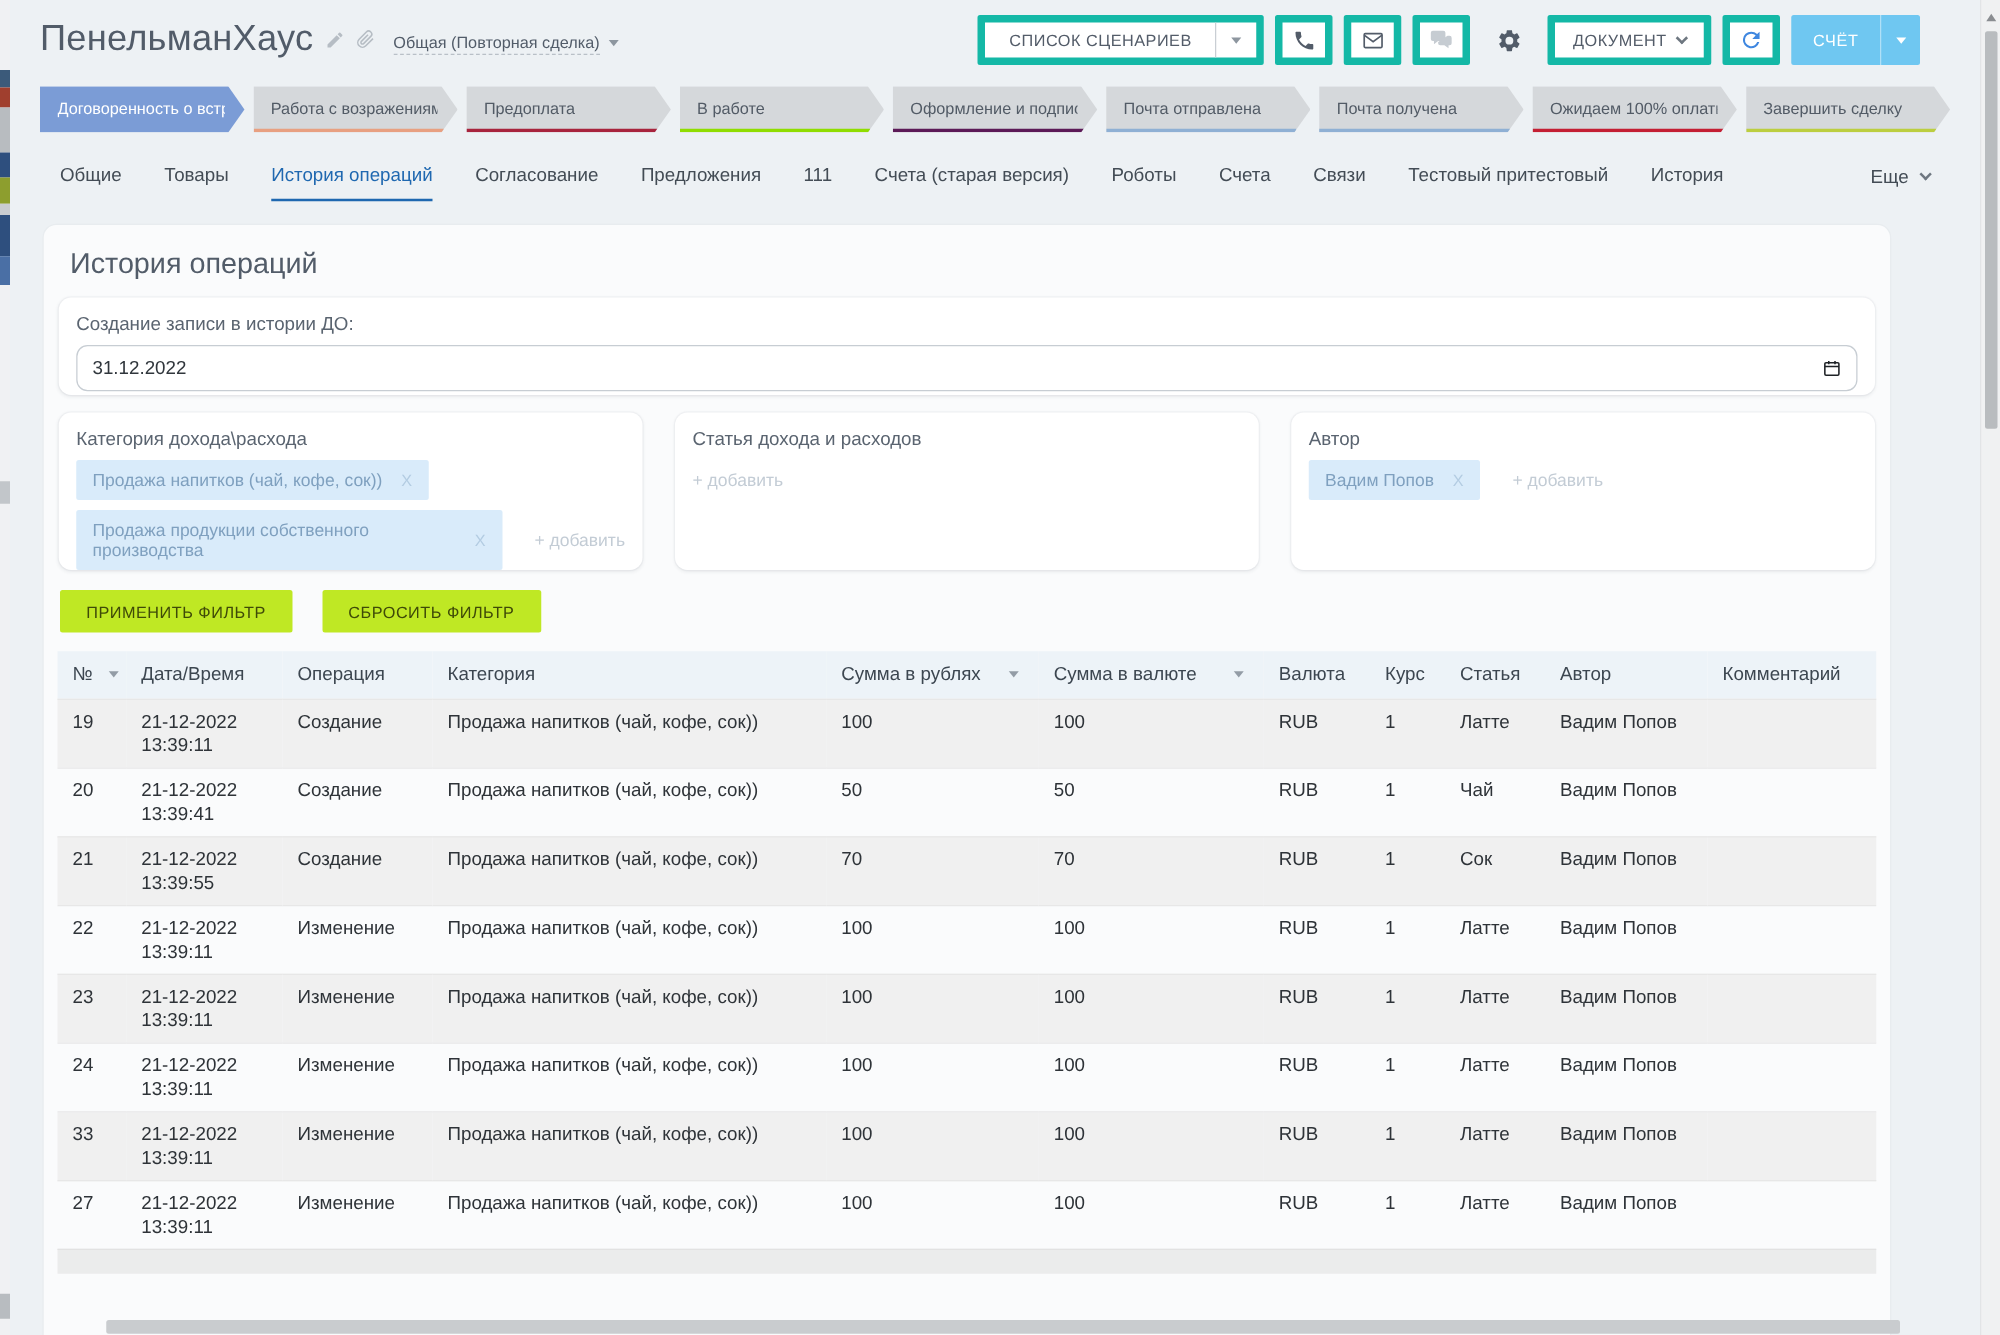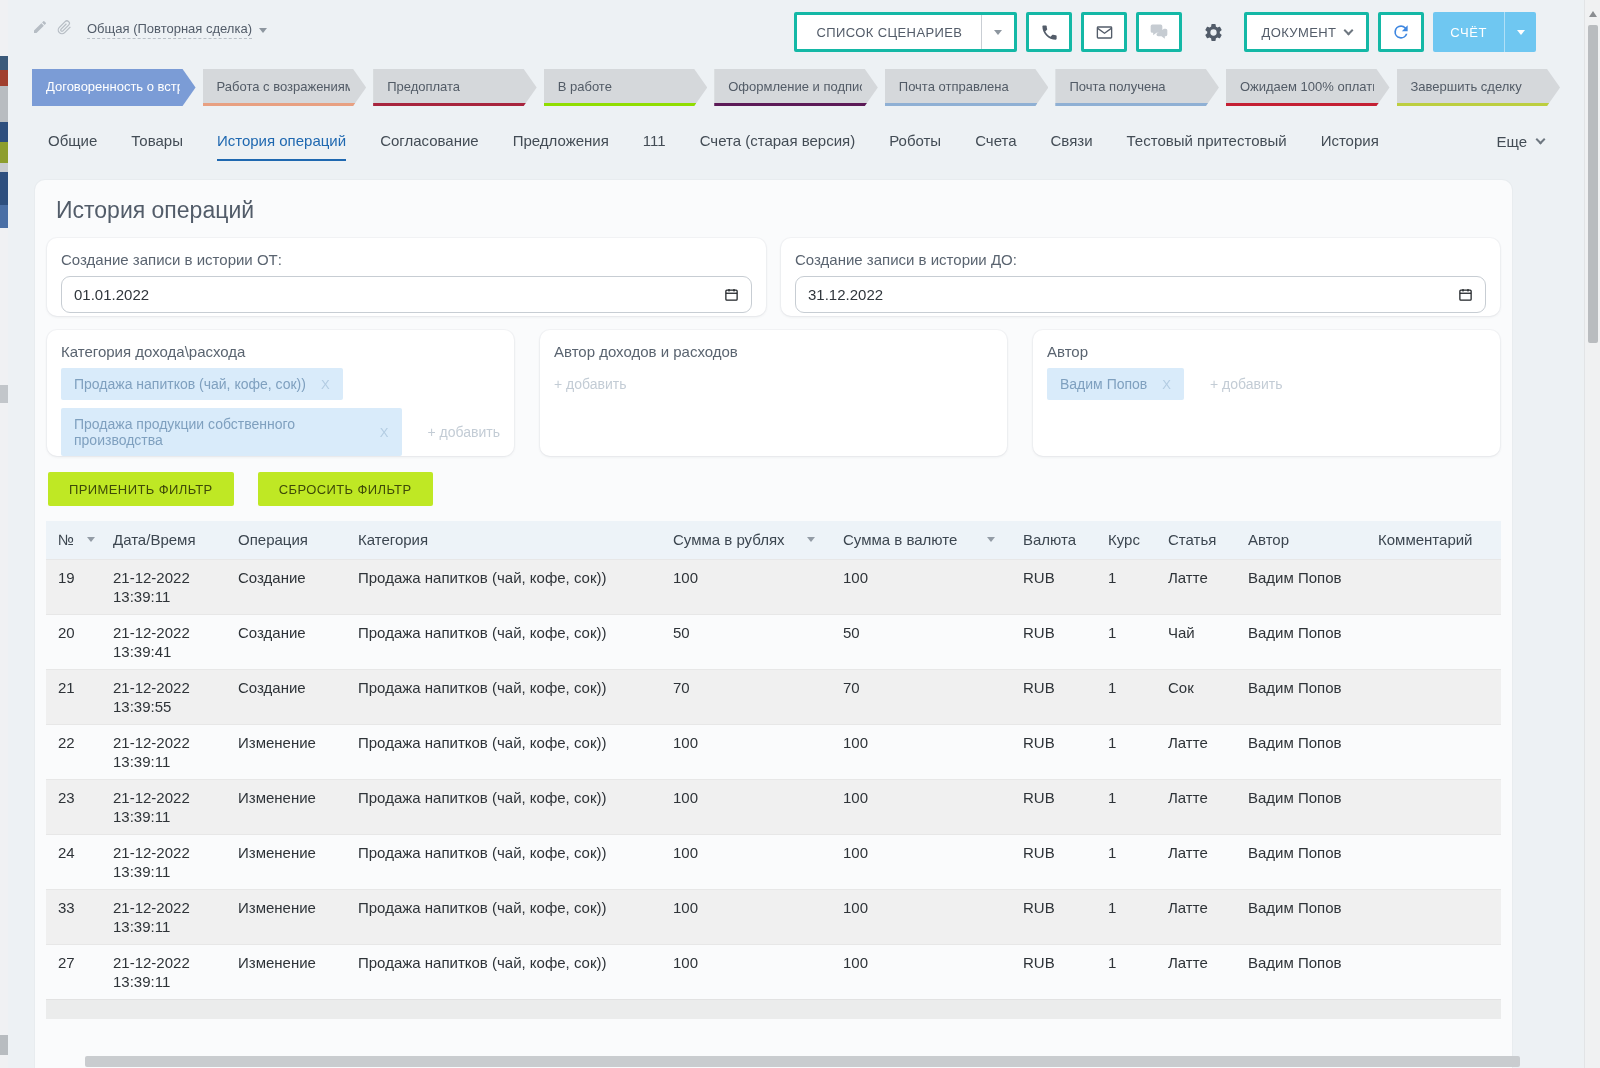--- a/index.html
+++ b/index.html
@@ -18,21 +18,21 @@
   .topbar { position:relative; height:64px; }
   .title-row { position:absolute; left:24px; top:15px; display:flex; align-items:center; gap:9px; }
   .title-row h1 { font-size:29px; font-weight:400; color:#525c69; letter-spacing:.2px; }
   .icon-inline { display:inline-flex; align-items:center; }
   .pipeline-selector { display:inline-flex; align-items:center; gap:7px; margin-left:6px; cursor:pointer; margin-top:6px; }
   .pipeline-selector .lbl { font-size:13px; color:#525c69; border-bottom:1px dashed #b9c0c7; padding-bottom:2px; }
   .caret { width:0; height:0; border:4px solid transparent; border-top:5px solid #8d969f; margin-top:4px; }
   .caret.white { border-top-color:#fff; }
 
   .top-actions { position:absolute; right:48px; top:12px; height:40px; display:flex; gap:9px; align-items:stretch; }
-  .btn-white { background:#fff; border:3px solid #14b8a6; border-radius:2px; color:#535c69;
+  .btn-white { background:#fff; border:6px solid #14b8a6; border-radius:2px; color:#535c69;
                font-size:13px; display:flex; align-items:center; letter-spacing:.4px; cursor:pointer; }
   .split { padding:0; }
   .split .main { padding:0 19px; display:flex; align-items:center; height:100%; }
   .split .caret-part { width:33px; border-left:1px solid #c9ced4; display:flex; align-items:center; justify-content:center; height:100%; }
   .icon-btn { width:46px; justify-content:center; }
   .plain-btn { background:transparent; border:none; width:44px; display:flex; align-items:center; justify-content:center; cursor:pointer; }
   .doc-btn { padding:0 14px; gap:9px; }
   .chev { display:inline-block; width:7px; height:7px; border-right:2px solid #6e7780; border-bottom:2px solid #6e7780; transform:rotate(45deg); margin-top:-3px; }
   .invoice { background:var(--c-invoice_blue,#6fc7f1); border:none; border-radius:2px; color:#fff; display:flex; font-size:13px; letter-spacing:.6px; cursor:pointer; }
   .invoice .main { padding:0 17px; display:flex; align-items:center; }
@@ -118,20 +118,21 @@
     <div style="top:172px;height:33px;background:#2e4f7e"></div>
     <div style="top:205px;height:23px;background:#4a6fa5"></div>
     <div style="top:385px;height:18px;background:#c2c6ca"></div>
     <div style="top:1035px;height:20px;background:#b8bcc0"></div>
   </div>
 
   <div class="page">
 
     <header class="topbar">
       <div class="title-row">
+        <h1>ПенельманХаус</h1>
         <span class="icon-inline">
           <svg width="16" height="16" viewBox="0 0 24 24">
               <path d="M3 17.25V21h3.75L17.81 9.94l-3.75-3.75L3 17.25zM20.71 7.04a1 1 0 0 0 0-1.41l-2.34-2.34a1 1 0 0 0-1.41 0l-1.83 1.83 3.75 3.75 1.83-1.83z" fill="#b6bdc4"></path>
             </svg>
         </span>
         <span class="icon-inline">
           <svg width="15" height="15" viewBox="0 0 24 24">
               <path d="M21.44 11.05l-9.19 9.19a6 6 0 0 1-8.49-8.49l9.19-9.19a4 4 0 0 1 5.66 5.66l-9.2 9.19a2 2 0 0 1-2.83-2.83l8.49-8.48" fill="none" stroke="#b6bdc4" stroke-width="2"></path>
             </svg>
         </span>
@@ -236,31 +237,20 @@
       <div class="tabs-more">
         <span>Еще</span>
         <span class="chev"></span>
       </div>
     </nav>
 
     <main class="content">
       <h2>История операций</h2>
 
       <div class="date-row">
-        <section class="card date-card">
-          <div class="card-label">Создание записи в истории ОТ:</div>
-          <div class="date-input">
-            <span>01.01.2022</span>
-            <svg width="15" height="15" viewBox="0 0 24 24">
-                <rect x="3" y="5" width="18" height="16" rx="1.5" fill="none" stroke="#1e2226" stroke-width="2"></rect>
-                <path d="M3 10h18" stroke="#1e2226" stroke-width="2"></path>
-                <path d="M8 3v4M16 3v4" stroke="#1e2226" stroke-width="2"></path>
-              </svg>
-          </div>
-        </section>
         <section class="card date-card">
           <div class="card-label">Создание записи в истории ДО:</div>
           <div class="date-input">
             <span>31.12.2022</span>
             <svg width="15" height="15" viewBox="0 0 24 24">
                 <rect x="3" y="5" width="18" height="16" rx="1.5" fill="none" stroke="#1e2226" stroke-width="2"></rect>
                 <path d="M3 10h18" stroke="#1e2226" stroke-width="2"></path>
                 <path d="M8 3v4M16 3v4" stroke="#1e2226" stroke-width="2"></path>
               </svg>
           </div>
@@ -278,21 +268,21 @@
             </div>
           <div class="tag-line" id="cat-line2">
               <span class="tag">
                 <span>Продажа продукции собственного производства</span>
                 <span class="tag-x">X</span>
               </span>
             <a class="add-link">+ добавить</a>
           </div>
         </section>
         <section class="card filter-card">
-          <div class="card-label">Автор доходов и расходов</div>
+          <div class="card-label">Статья дохода и расходов</div>
           <div class="tag-line">
             <a class="add-link">+ добавить</a>
           </div>
         </section>
         <section class="card filter-card">
           <div class="card-label">Автор</div>
           <div class="tag-line" id="author-line">
               <span class="tag">
                 <span>Вадим Попов</span>
                 <span class="tag-x">X</span>

